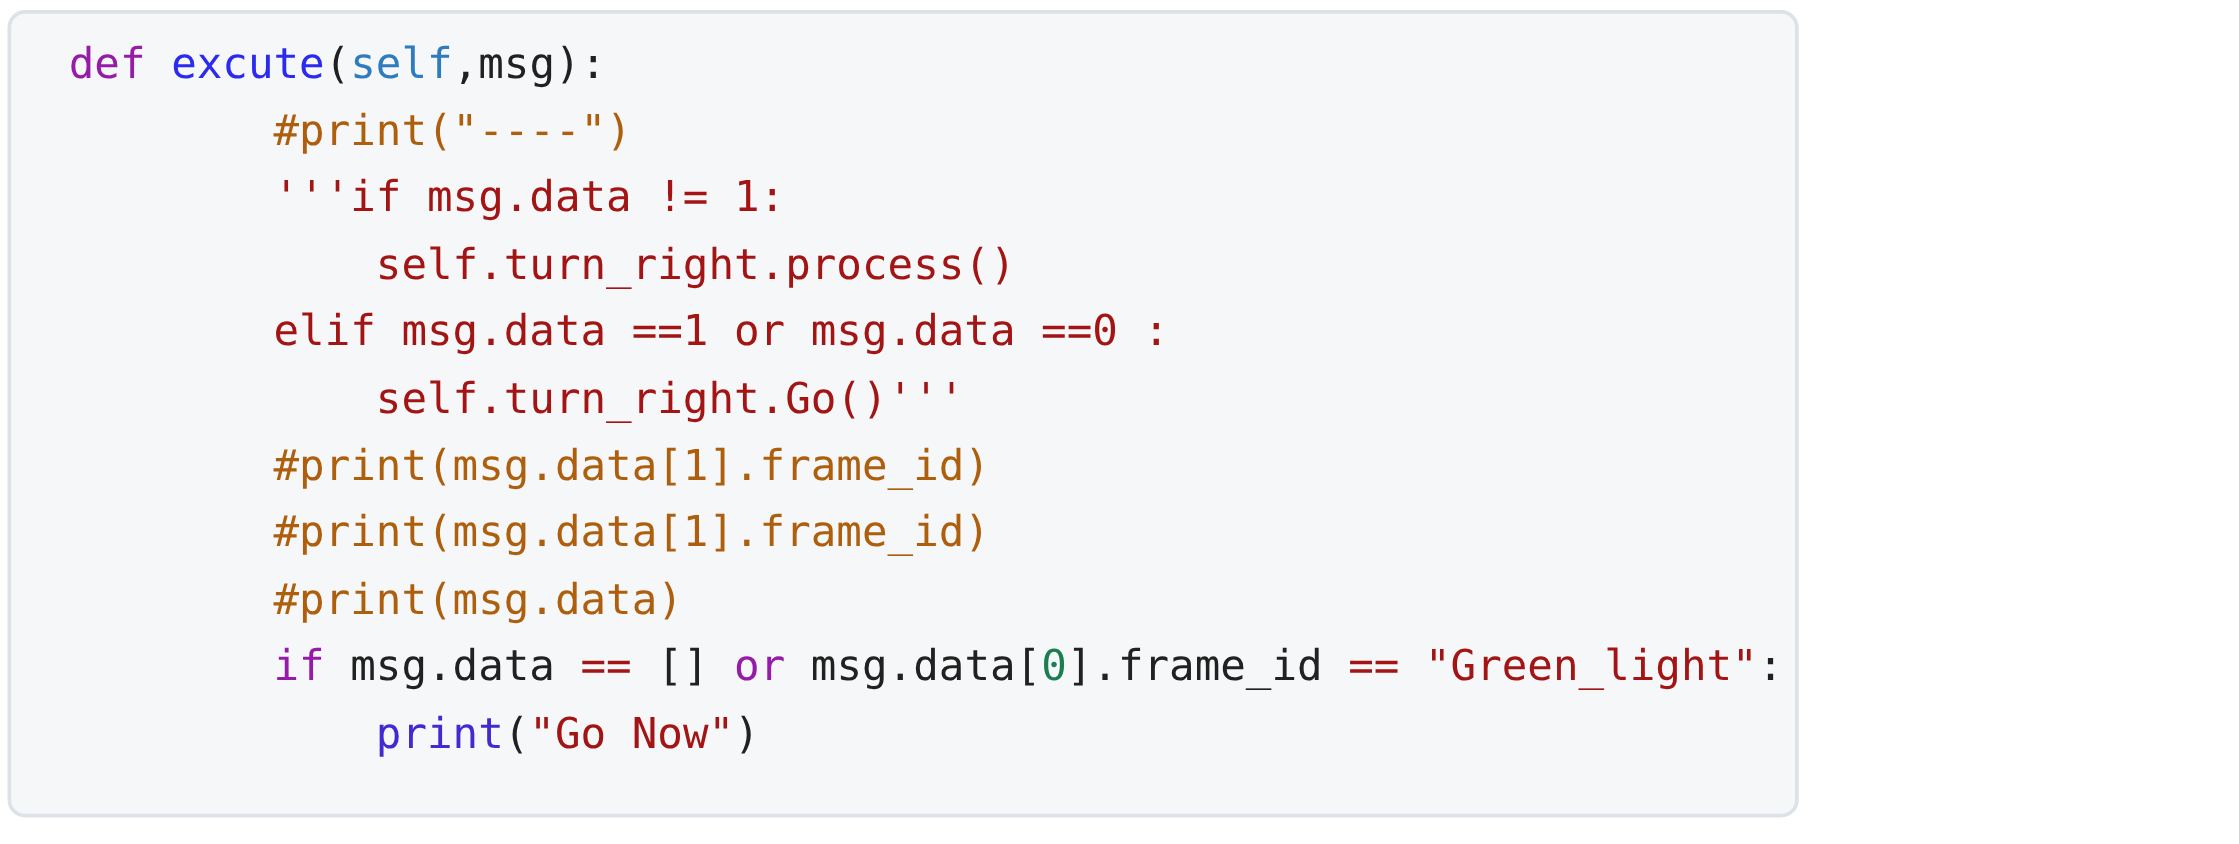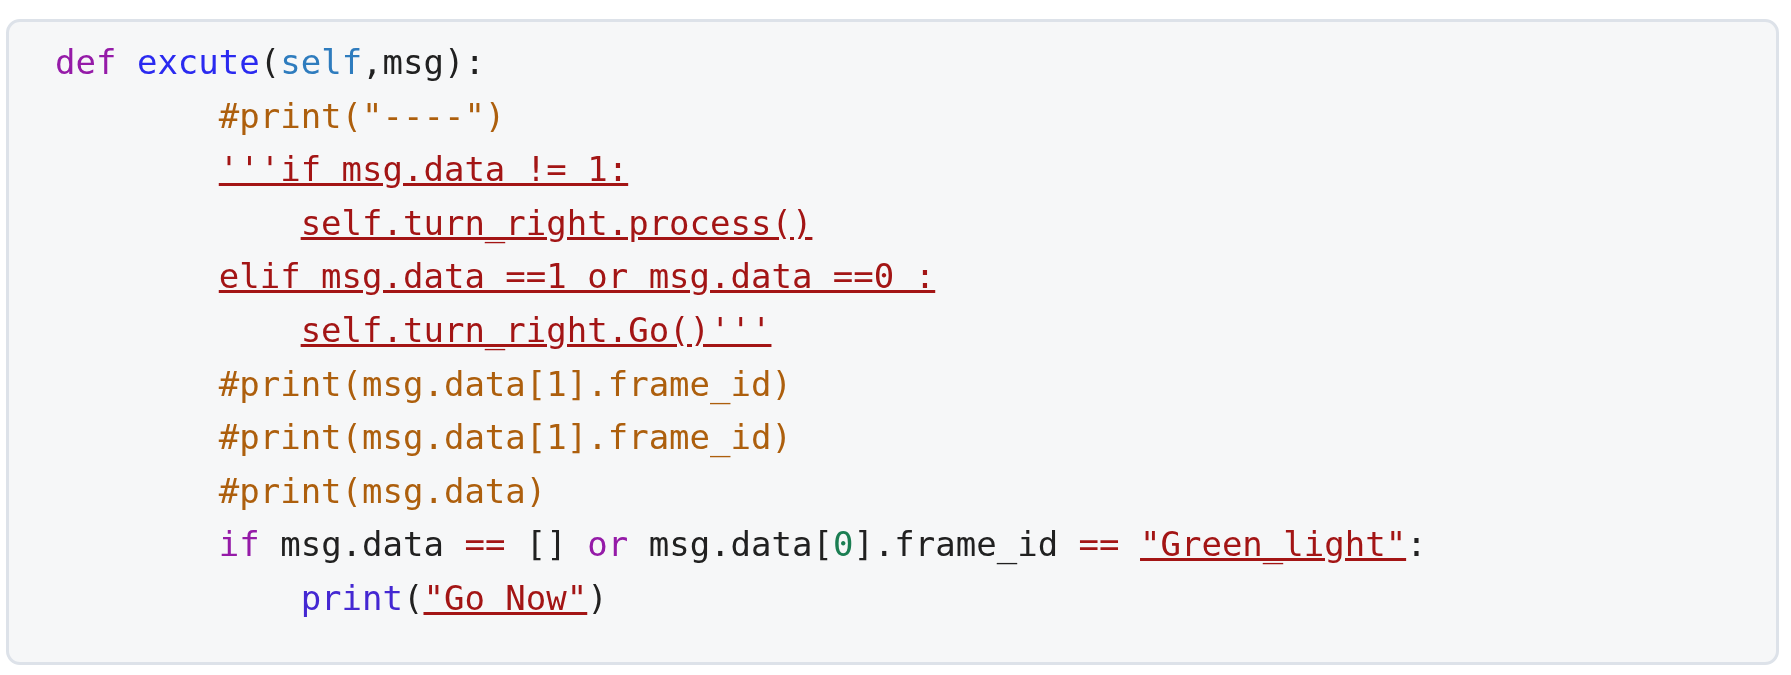--- a/index.html
+++ b/index.html
@@ -7,22 +7,22 @@
     padding: 0;
     background: #ffffff;
     width: 1791px;
     height: 675px;
     overflow: hidden;
     font-family: "DejaVu Sans Mono", "Liberation Mono", monospace;
   }
   .code-card {
     position: absolute;
     left: 6px;
-    top: 19px;
-    width: 1773px;
+    top: 8px;
+    width: 1433px;
     height: 646px;
     box-sizing: border-box;
     background: var(--block-bg, #f6f7f8);
     border: 3px solid var(--block-border, #dde2e9);
     border-radius: 14px;
     overflow: hidden;
   }
   pre.code {
     margin: 0;
     padding: 14px 20px 20px 46px;
@@ -30,21 +30,21 @@
     line-height: 53.6px;
     white-space: pre;
     font-family: inherit;
   }
   .code-line { white-space: pre; }
   .tok-kw      { color: var(--kw,      #951ba8); }
   .tok-fn      { color: var(--fn,      #2a2af0); }
   .tok-self    { color: var(--self,    #2e7cbe); }
   .tok-txt     { color: var(--txt,     #212121); }
   .tok-com     { color: var(--com,     #ad5f0d); }
-  .tok-str     { color: var(--str,     #a31515); text-decoration: underline; }
+  .tok-str     { color: var(--str,     #a31515); }
   .tok-op      { color: var(--op,      #a31515); }
   .tok-num     { color: var(--num,     #1b7e53); }
   .tok-builtin { color: var(--builtin, #4428d2); }
 </style>
 </head>
 <body>
 
 <div class="code-card">
   <pre class="code"><div class="code-line"><span class="tok-kw">def</span><span class="tok-txt"> </span><span class="tok-fn">excute</span><span class="tok-txt">(</span><span class="tok-self">self</span><span class="tok-txt">,msg):</span></div><div class="code-line"><span class="tok-txt">        </span><span class="tok-com">#print("----")</span></div><div class="code-line"><span class="tok-txt">        </span><span class="tok-str">'''if msg.data != 1:</span></div><div class="code-line"><span class="tok-txt">            </span><span class="tok-str">self.turn_right.process()</span></div><div class="code-line"><span class="tok-txt">        </span><span class="tok-str">elif msg.data ==1 or msg.data ==0 :</span></div><div class="code-line"><span class="tok-txt">            </span><span class="tok-str">self.turn_right.Go()'''</span></div><div class="code-line"><span class="tok-txt">        </span><span class="tok-com">#print(msg.data[1].frame_id)</span></div><div class="code-line"><span class="tok-txt">        </span><span class="tok-com">#print(msg.data[1].frame_id)</span></div><div class="code-line"><span class="tok-txt">        </span><span class="tok-com">#print(msg.data)</span></div><div class="code-line"><span class="tok-txt">        </span><span class="tok-kw">if</span><span class="tok-txt"> msg.data </span><span class="tok-op">==</span><span class="tok-txt"> [] </span><span class="tok-kw">or</span><span class="tok-txt"> msg.data[</span><span class="tok-num">0</span><span class="tok-txt">].frame_id </span><span class="tok-op">==</span><span class="tok-txt"> </span><span class="tok-str">"Green_light"</span><span class="tok-txt">:</span></div><div class="code-line"><span class="tok-txt">            </span><span class="tok-builtin">print</span><span class="tok-txt">(</span><span class="tok-str">"Go Now"</span><span class="tok-txt">)</span></div></pre>
 </div>

